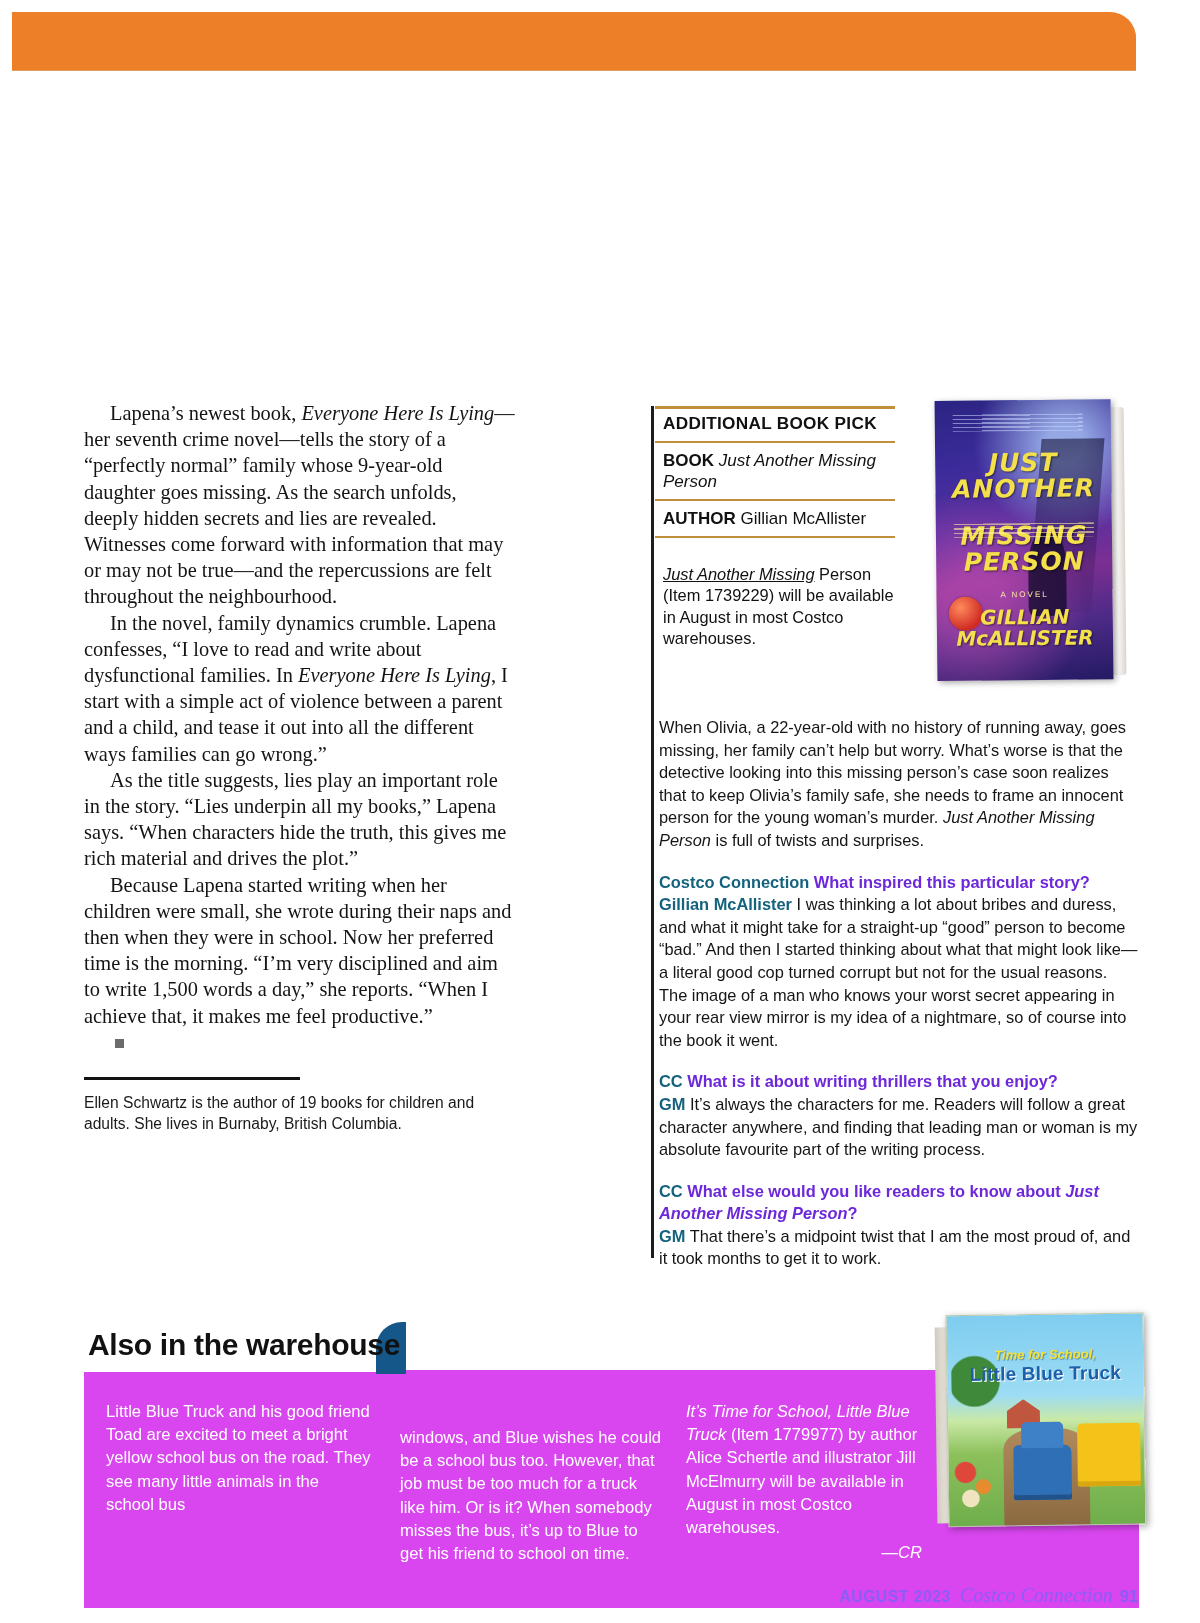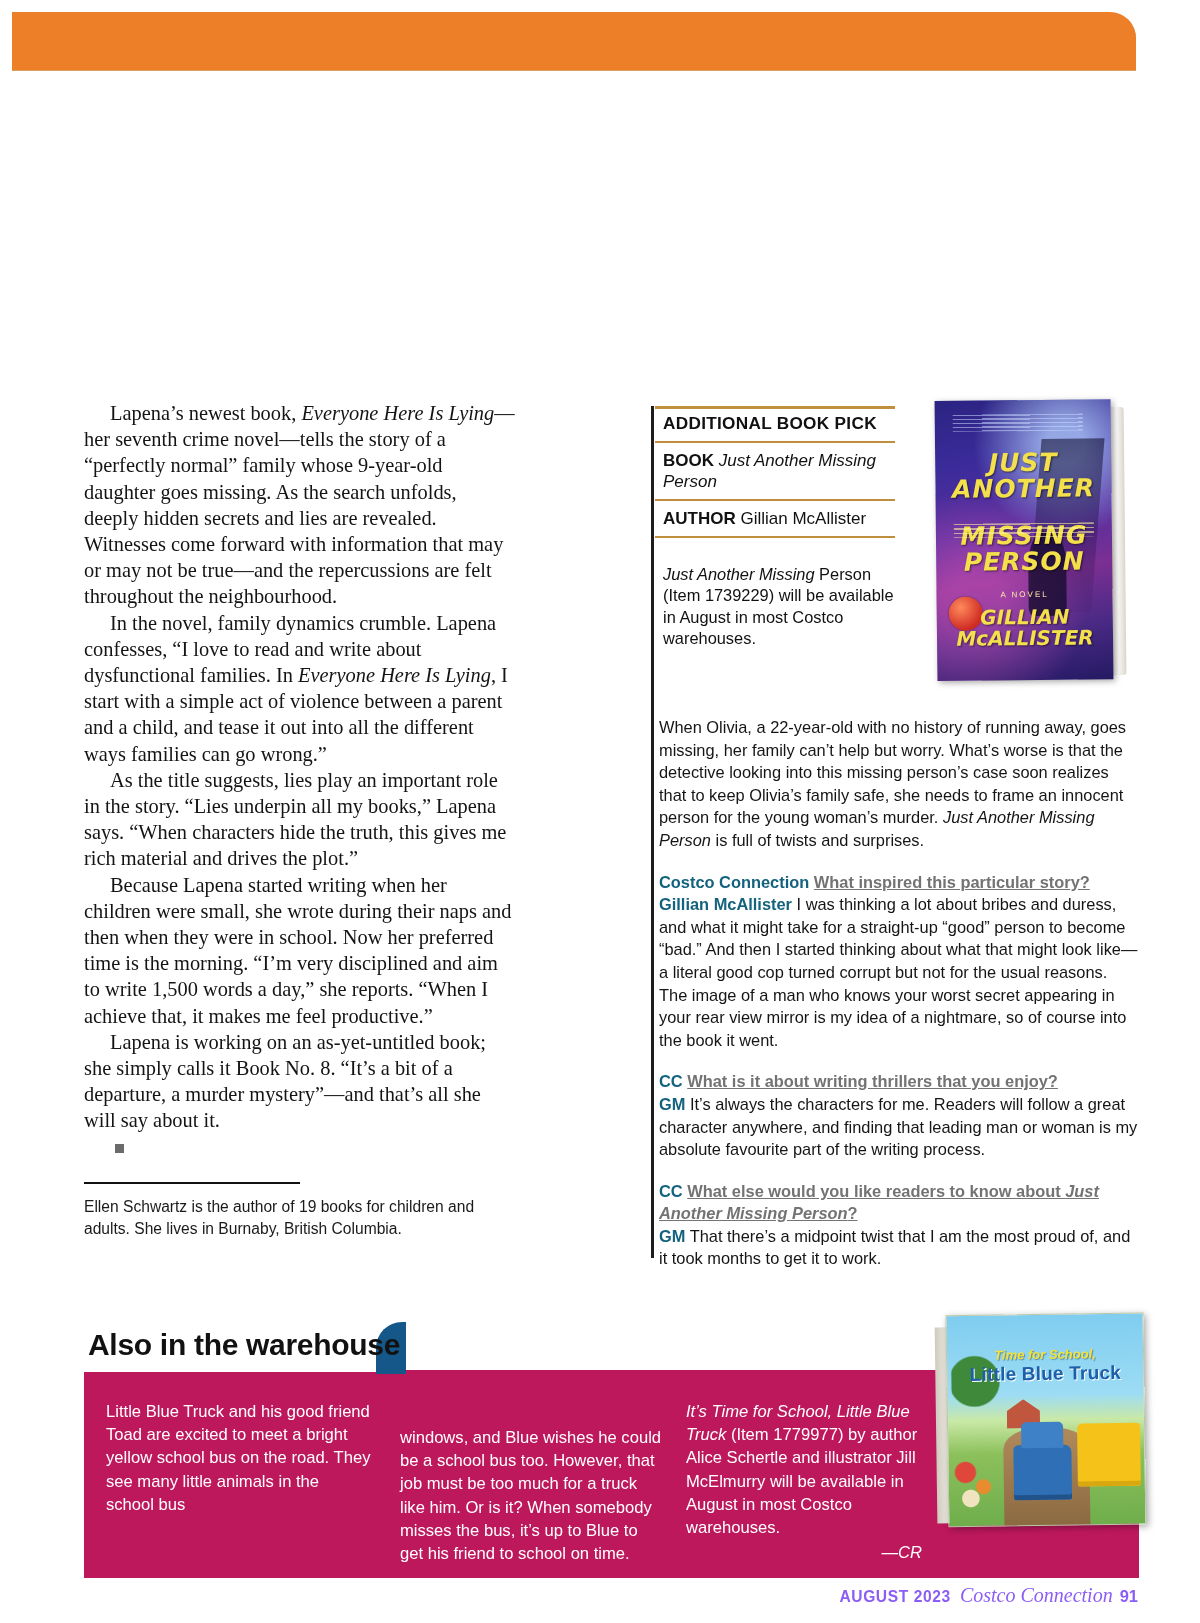--- a/index.html
+++ b/index.html
@@ -72,21 +72,21 @@
     font-size:17px; line-height:21px; color:#111;
     padding:7px 0 7px 8px;
   }
   .pick-row b{ font-weight:bold; }
   .pick-row i{ font-style:italic; }
   .pick-note{
     width:243px;
     font-size:16.4px; line-height:21.4px; color:#111;
     padding:26px 0 0 8px; font-style:normal;
   }
-  .pick-note i{ font-style:italic; }
+  .pick-note i{ font-style:italic;text-decoration:underline; }
 
   
   .cover-jamp{
     position:absolute; left:281px; top:-6px;
     width:189px; height:280px;
     transform: rotate(-0.6deg);
   }
   .cover-jamp .page-edge{
     position:absolute; right:0; top:8px; width:16px; height:268px;
     background:linear-gradient(90deg,#e8e3dc,#fbfaf8 55%,#d9d3ca);
@@ -152,27 +152,27 @@
 
   
   .rc-body{
     position:absolute; left:4px; top:310px; width:480px;
     font-size:16.4px; line-height:22.6px; color:#151515;
   }
   .rc-body p{ margin:0 0 19px 0; }
   .rc-body p:last-child{ margin-bottom:0; }
   .rc-body i{ font-style:italic; }
   .qlabel{ color:#14637e; font-weight:bold; }
-  .qtext{ font-weight:bold; color:#737373;text-decoration:underline; }
+  .qtext{ font-weight:bold; color:#6d28d9; }
 
   
   .warehouse{
     position:absolute; left:84px; top:1366px;
-    width:1055px; height:208px;
-    background:#be185d;
+    width:1055px; height:238px;
+    background:#d946ef;
     border-top-right-radius:0px;
   }
   .wh-notch{
     position:absolute; left:0; top:-48px;
     width:318px; height:50px;
     background:#ffffff;
     border-bottom-right-radius:26px;
   }
   .wh-notch2{
     position:absolute; left:292px; top:-48px;
@@ -282,21 +282,20 @@
 <div class="page">
 
   <div class="orange-bar"></div>
 
   <div class="col-left">
     <div class="body-serif">
       <p class="first">Lapena’s newest book, <i>Everyone Here Is Lying</i>—her seventh crime novel—tells the story of a “perfectly normal” family whose 9-year-old daughter goes missing. As the search unfolds, deeply hidden secrets and lies are revealed. Witnesses come forward with information that may or may not be true—and the repercussions are felt throughout the neighbourhood.</p>
       <p>In the novel, family dynamics crumble. Lapena confesses, “I love to read and write about dysfunctional families. In <i>Everyone Here Is Lying</i>, I start with a simple act of violence between a parent and a child, and tease it out into all the different ways families can go wrong.”</p>
       <p>As the title suggests, lies play an important role in the story. “Lies underpin all my books,” Lapena says. “When characters hide the truth, this gives me rich material and drives the plot.”</p>
       <p>Because Lapena started writing when her children were small, she wrote during their naps and then when they were in school. Now her preferred time is the morning. “I’m very disciplined and aim to write 1,500 words a day,” she reports. “When I achieve that, it makes me feel productive.”</p>
-      <p>Lapena is working on an as-yet-untitled book; she simply calls it Book No. 8. “It’s a bit of a departure, a murder mystery”—and that’s all she will say about it.</p>
       <p><span class="endmark"></span></p>
     </div>
     <div class="rule-short"></div>
     <div class="bio">Ellen Schwartz is the author of 19 books for children and adults. She lives in Burnaby, British Columbia.</div>
   </div>
 
   <div class="vrule"></div>
 
   <div class="col-right">
 

